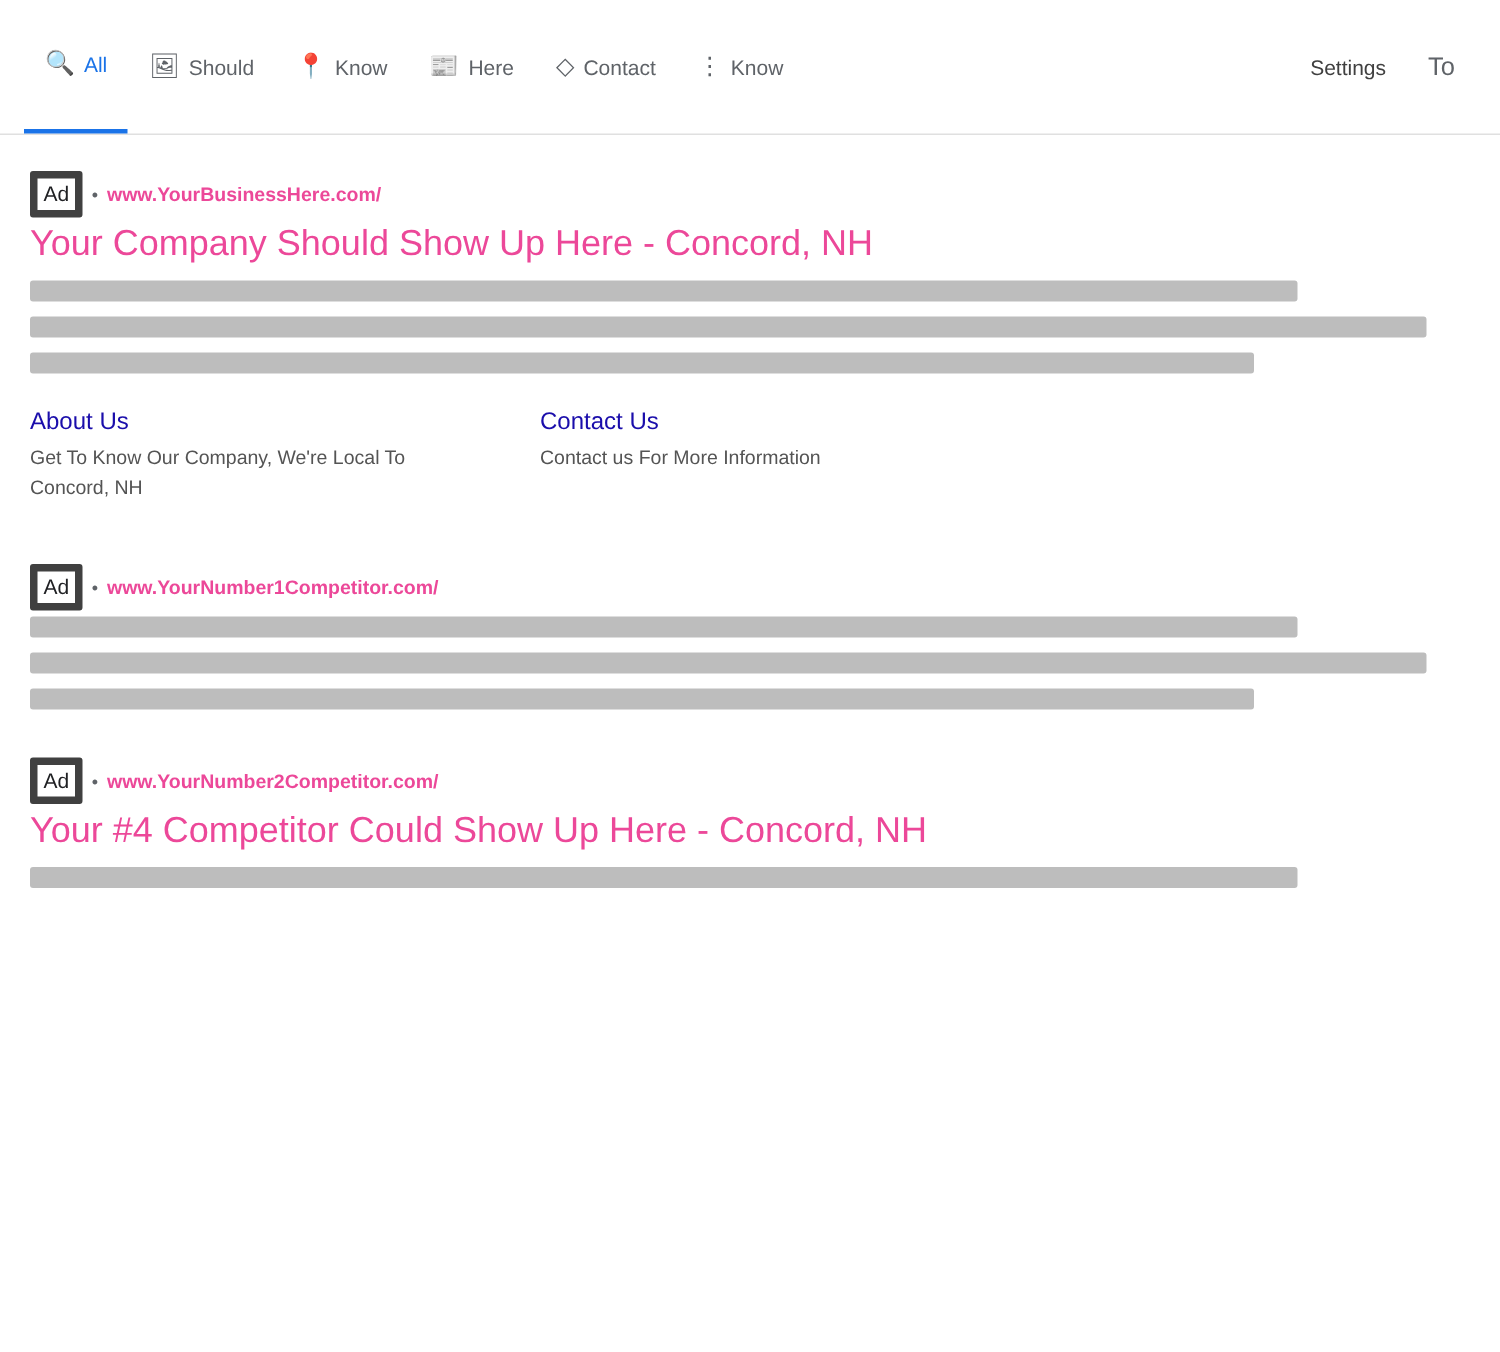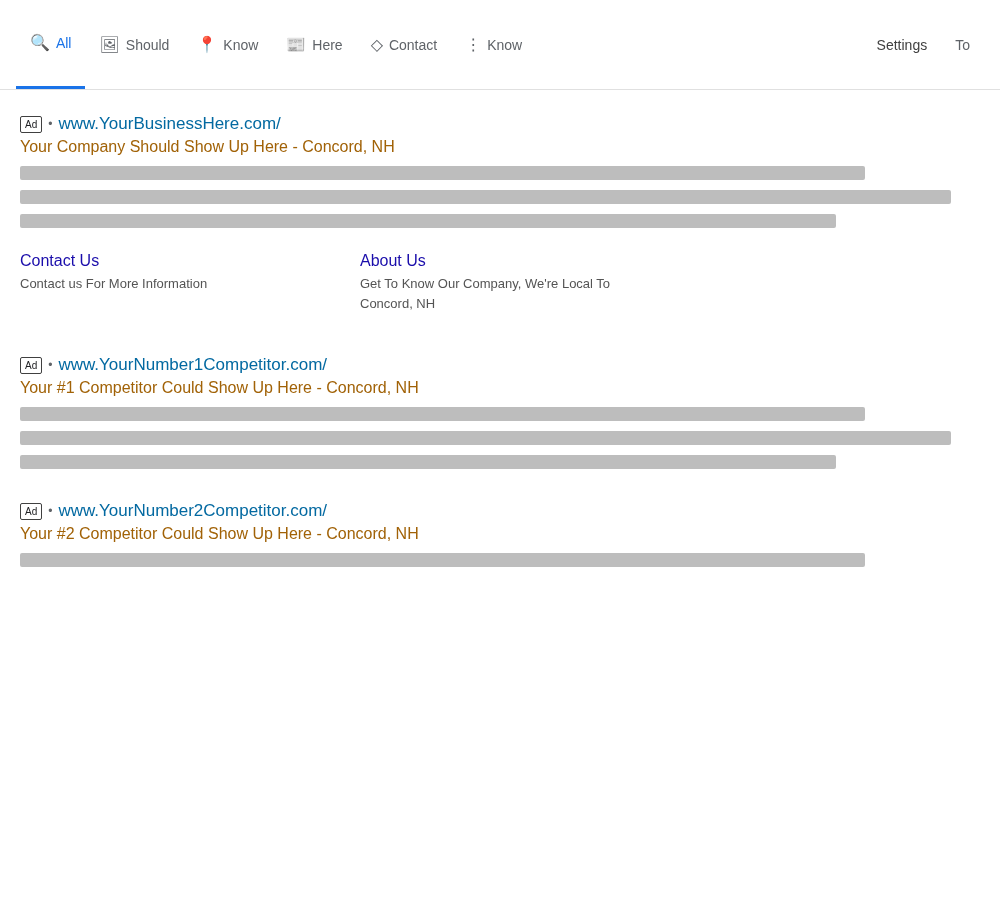--- a/index.html
+++ b/index.html
@@ -37,21 +37,21 @@
     }
     .nav-spacer { flex: 1; }
     .nav-settings {
       color: #404040;
       font-size: 14px;
       cursor: pointer;
       padding: 0 14px;
     }
     .nav-tools {
       color: #5f6368;
-      font-size: 14px;
+      font-size: 17px;
       cursor: pointer;
       padding: 0 14px;
     }
 
     
     .main-content {
       padding: 24px 20px 20px 20px;
       max-width: 1000px;
     }
 
@@ -61,37 +61,38 @@
     }
     .ad-meta {
       display: flex;
       align-items: center;
       gap: 6px;
       font-size: 12px;
       color: #202124;
       margin-bottom: 4px;
     }
     .ad-label {
-      font-size: 10px;
+      font-size: 14px;
       color: #202124;
-      border: 1px solid #404040;
+      border: 5px solid #404040;
       padding: 0px 4px;
       border-radius: 2px;
       line-height: 1.5;
     }
     .ad-dot {
       color: #5f6368;
     }
     .ad-url {
-      color: #0369a1;
-      font-size: 17px;
+      color: #ec4899;
+      font-size: 13px;
+      font-weight: bold;
     }
     .ad-title {
-      font-size: 16px;
-      color: #a16207;
+      font-size: 24px;
+      color: #ec4899;
       font-weight: normal;
       margin-bottom: 10px;
       cursor: pointer;
       text-decoration: none;
       display: block;
     }
 
     
     .placeholder-line {
       height: 14px;
@@ -167,45 +168,44 @@
       <span class="ad-label">Ad</span>
       <span class="ad-dot">•</span>
       <span class="ad-url">www.YourBusinessHere.com/</span>
     </div>
     <a class="ad-title">Your Company Should Show Up Here - Concord, NH</a>
     <div class="placeholder-line short"></div>
     <div class="placeholder-line full"></div>
     <div class="placeholder-line medium"></div>
     <div class="sitelinks">
       <div class="sitelink-item">
+        <a class="sitelink-title">About Us</a>
+        <span class="sitelink-desc">Get To Know Our Company, We're Local To Concord, NH</span>
+      </div>
+      <div class="sitelink-item">
         <a class="sitelink-title">Contact Us</a>
         <span class="sitelink-desc">Contact us For More Information</span>
-      </div>
-      <div class="sitelink-item">
-        <a class="sitelink-title">About Us</a>
-        <span class="sitelink-desc">Get To Know Our Company, We're Local To Concord, NH</span>
       </div>
     </div>
   </div>
 
   <div class="ad-block">
     <div class="ad-meta">
       <span class="ad-label">Ad</span>
       <span class="ad-dot">•</span>
       <span class="ad-url">www.YourNumber1Competitor.com/</span>
     </div>
-    <a class="ad-title">Your #1 Competitor Could Show Up Here - Concord, NH</a>
     <div class="placeholder-line short"></div>
     <div class="placeholder-line full"></div>
     <div class="placeholder-line medium"></div>
   </div>
 
   <div class="ad-block">
     <div class="ad-meta">
       <span class="ad-label">Ad</span>
       <span class="ad-dot">•</span>
       <span class="ad-url">www.YourNumber2Competitor.com/</span>
     </div>
-    <a class="ad-title">Your #2 Competitor Could Show Up Here - Concord, NH</a>
+    <a class="ad-title">Your #4 Competitor Could Show Up Here - Concord, NH</a>
     <div class="placeholder-line short"></div>
   </div>
 
 </div>
 
 </body></html>

